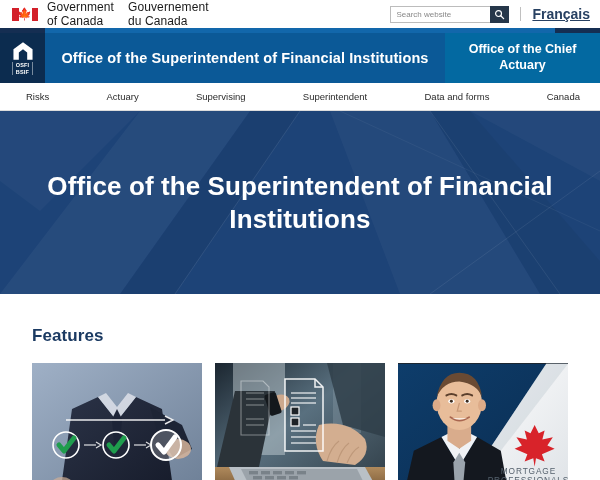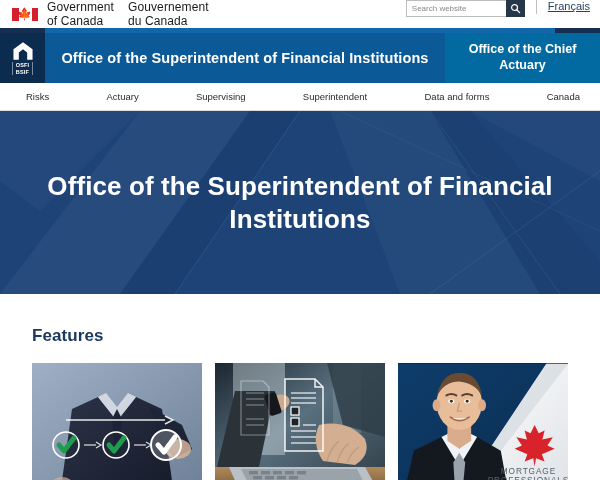--- a/index.html
+++ b/index.html
@@ -29,38 +29,38 @@
     color: #d3202a; font-size: 12px; line-height: 1;
   }
   .wordmark {
     display: flex; gap: 14px;
     font-size: 12px; line-height: 1.18; color: #1a1a1a; letter-spacing: .1px;
   }
   .wordmark span { display: block; white-space: nowrap; }
 
   .gc-right {
     position: absolute; right: 10px; top: 0; height: 28px;
-    display: flex; gap: 11px;
+    display: flex; align-items: center; gap: 11px;
   }
   .searchbox { display: flex; height: 17px; }
   .searchbox input {
     width: 100px; height: 17px; border: 1px solid #bcbcbc; border-right: none;
     font-size: 8px; padding: 0 5px; color: #555; outline: none;
     font-family: "Liberation Sans", sans-serif; background: #fff;
   }
   .searchbox input::placeholder { color: #888; }
   .search-btn {
     width: 19px; height: 17px; background: #26374a; border: none;
     display: flex; align-items: center; justify-content: center; cursor: pointer;
   }
   .search-btn svg { display: block; }
   .lang-sep { width: 1px; height: 14px; background: #c0c0c0; }
   .lang-link {
-    font-size: 11px; color: #284162; text-decoration: underline;
-    font-weight: normal; cursor: pointer; white-space: nowrap;
+    font-size: 14px; color: #284162; text-decoration: underline;
+    font-weight: bold; cursor: pointer; white-space: nowrap;
   }
 
   
   .accent-strip { display: flex; height: 5px; width: 600px; }
   .accent-strip .seg-dark  { width: 45px;  background: #152e52; }
   .accent-strip .seg-blue  { width: 510px; background: #1267ab; }
   .accent-strip .seg-dark2 { flex: 1;      background: #152e52; }
 
   
   .brand-band { display: flex; height: 50px; width: 600px; }

